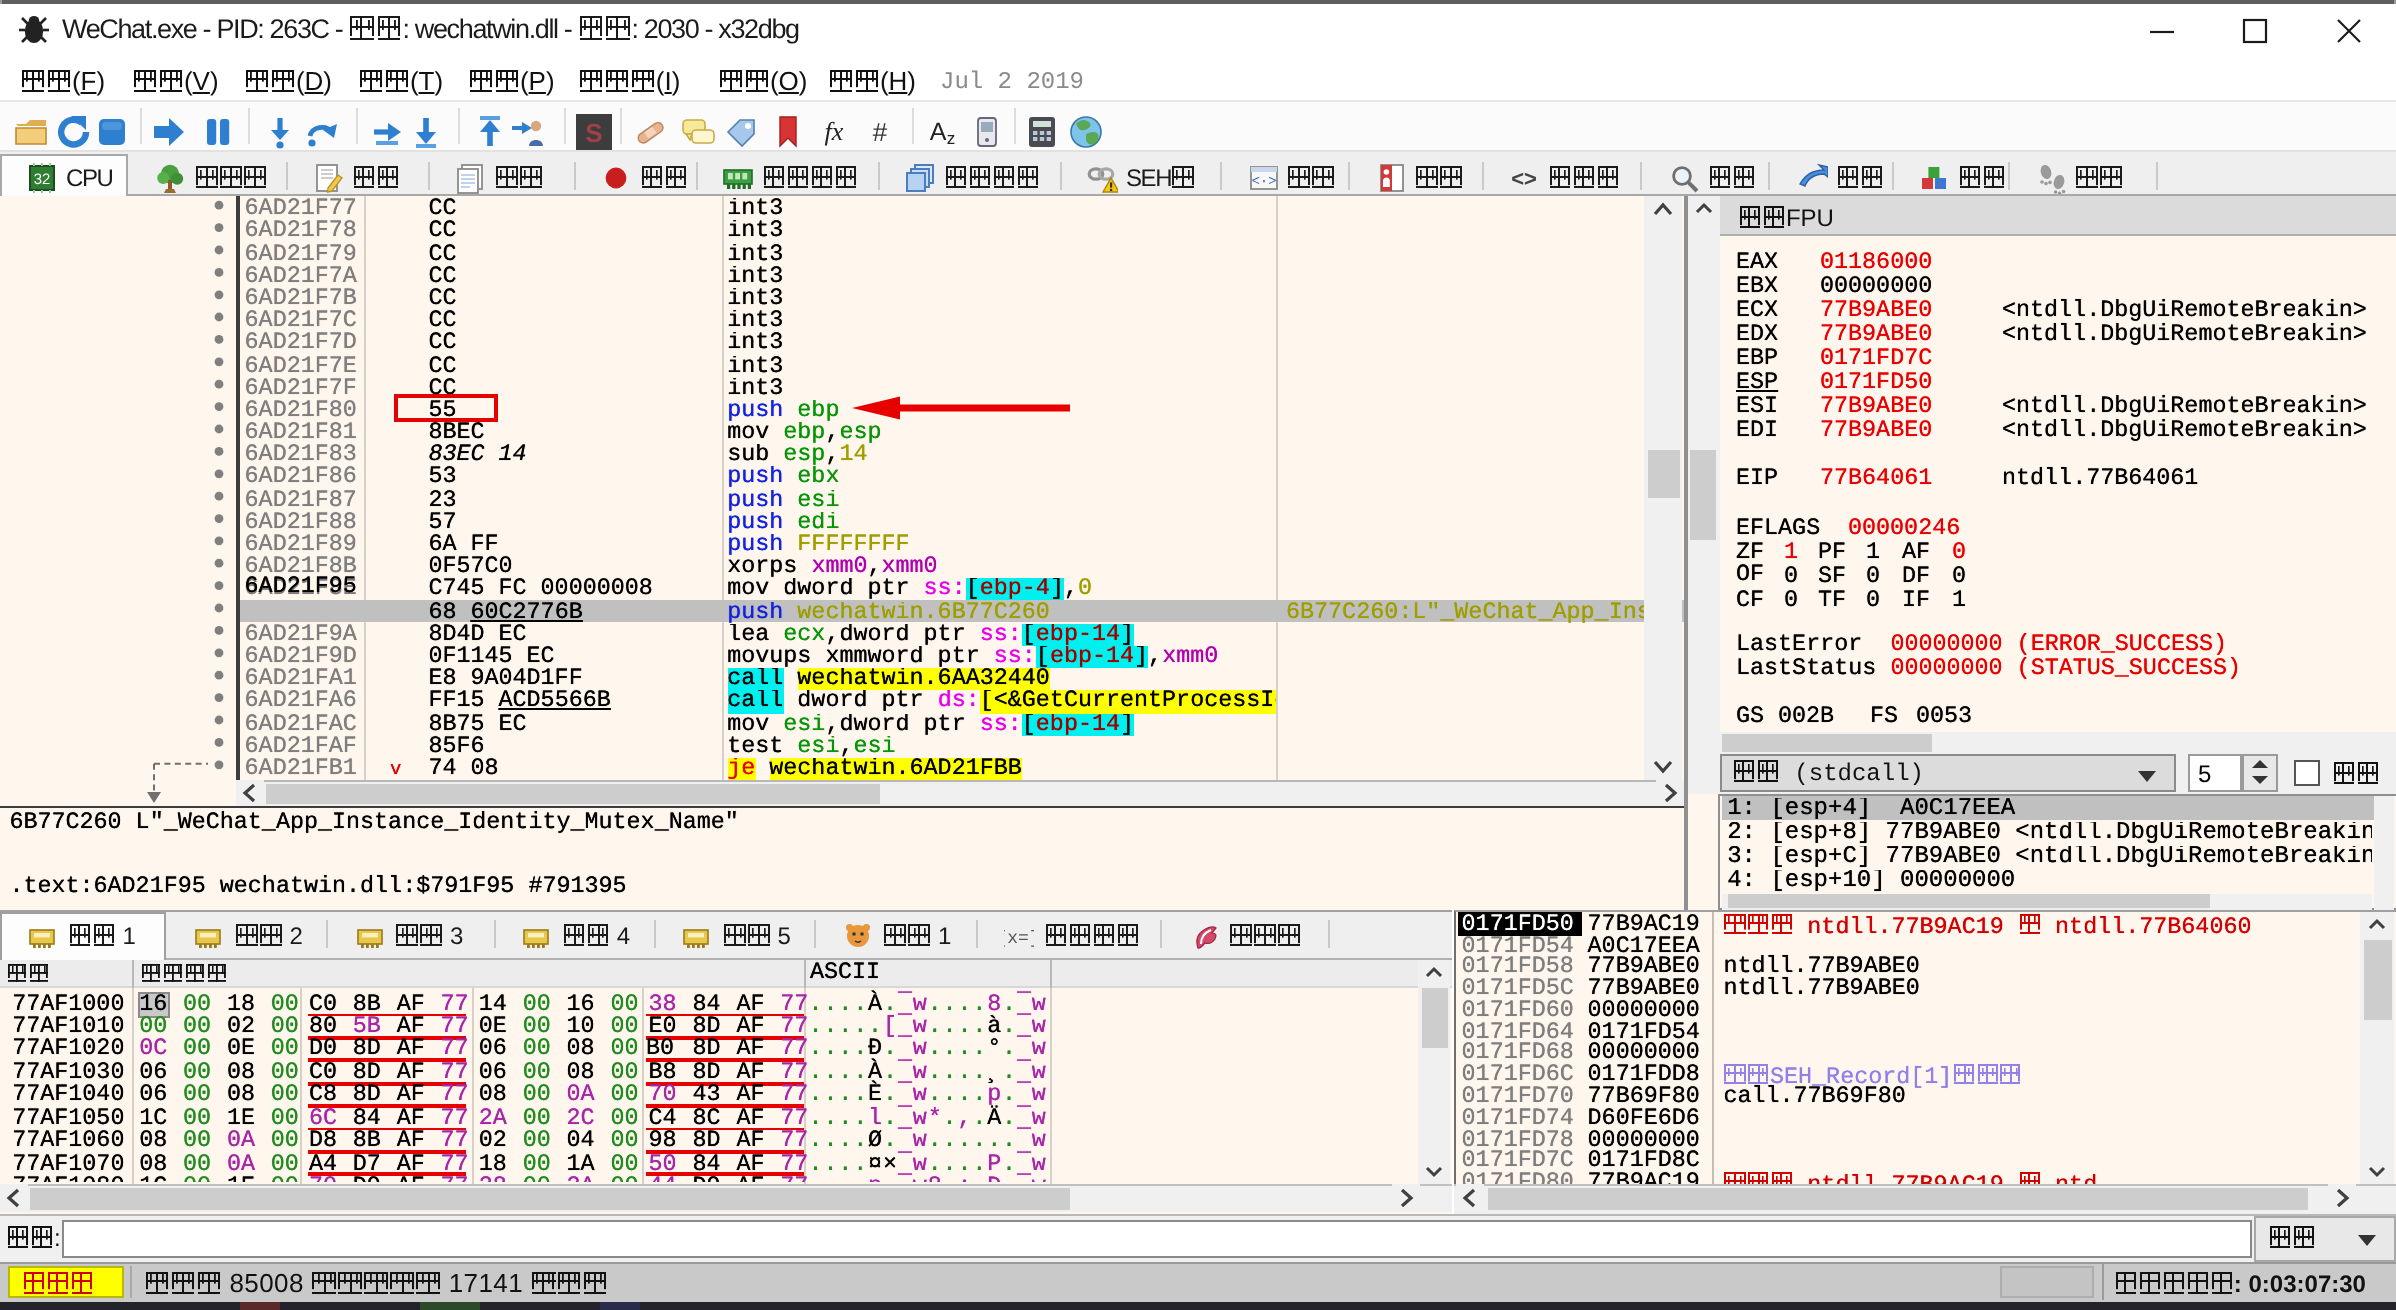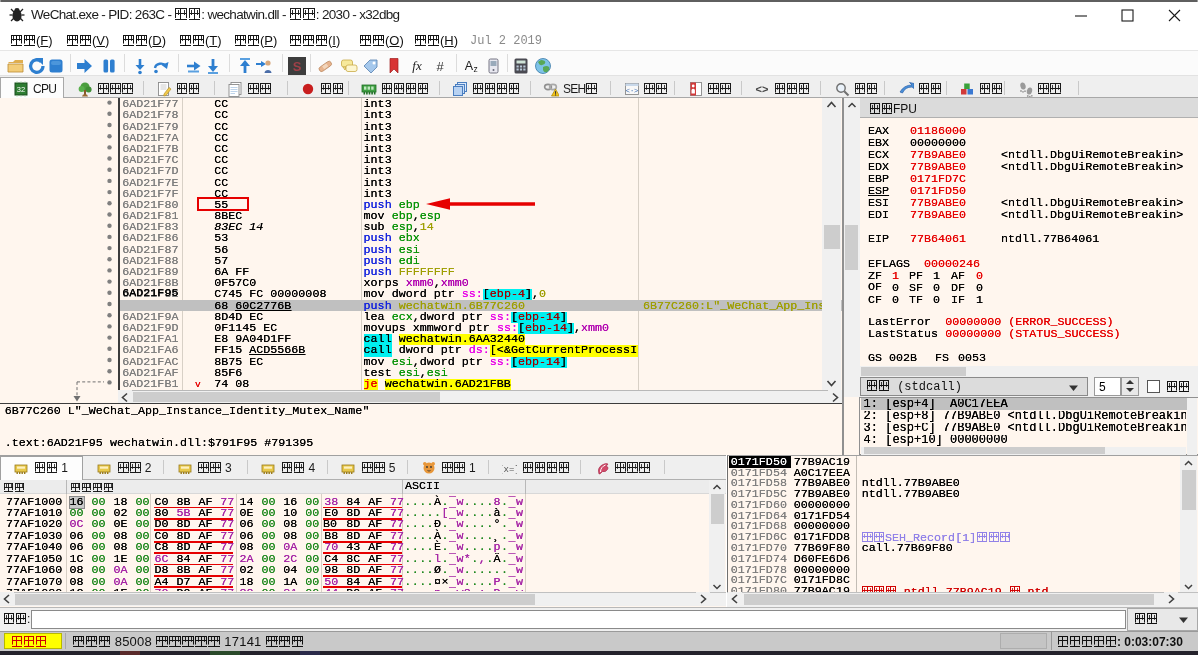--- a/index.html
+++ b/index.html
@@ -384,21 +384,21 @@
 <div class="a mono" style="left:122.3px;top:211.09999999999997px;"><span style="color:#7e7e7e">6AD21F81</span></div>
 <div class="a mono" style="left:214.2px;top:211.09999999999997px;"><span style="color:#000">8BEC</span></div>
 <div class="a mono" style="left:363.6px;top:211.09999999999997px;width:274px;overflow:hidden"><span style="color:#000000">mov</span><span style="color:#000000"> </span><span style="color:#089408">ebp</span><span style="color:#000000">,</span><span style="color:#089408">esp</span></div>
 <div class="a mono" style="left:122.3px;top:222.28999999999996px;"><span style="color:#7e7e7e">6AD21F83</span></div>
 <div class="a mono" style="left:214.2px;top:222.28999999999996px;font-style:italic;"><span style="color:#000">83EC 14</span></div>
 <div class="a mono" style="left:363.6px;top:222.28999999999996px;width:274px;overflow:hidden"><span style="color:#000000">sub</span><span style="color:#000000"> </span><span style="color:#089408">esp</span><span style="color:#000000">,</span><span style="color:#9e9e00">14</span></div>
 <div class="a mono" style="left:122.3px;top:233.48px;"><span style="color:#7e7e7e">6AD21F86</span></div>
 <div class="a mono" style="left:214.2px;top:233.48px;"><span style="color:#000">53</span></div>
 <div class="a mono" style="left:363.6px;top:233.48px;width:274px;overflow:hidden"><span style="color:#1222dd">push</span><span style="color:#000000"> </span><span style="color:#089408">ebx</span></div>
 <div class="a mono" style="left:122.3px;top:244.67px;"><span style="color:#7e7e7e">6AD21F87</span></div>
-<div class="a mono" style="left:214.2px;top:244.67px;"><span style="color:#000">56</span></div>
+<div class="a mono" style="left:214.2px;top:244.67px;"><span style="color:#000">23</span></div>
 <div class="a mono" style="left:363.6px;top:244.67px;width:274px;overflow:hidden"><span style="color:#1222dd">push</span><span style="color:#000000"> </span><span style="color:#089408">esi</span></div>
 <div class="a mono" style="left:122.3px;top:255.85999999999999px;"><span style="color:#7e7e7e">6AD21F88</span></div>
 <div class="a mono" style="left:214.2px;top:255.85999999999999px;"><span style="color:#000">57</span></div>
 <div class="a mono" style="left:363.6px;top:255.85999999999999px;width:274px;overflow:hidden"><span style="color:#1222dd">push</span><span style="color:#000000"> </span><span style="color:#089408">edi</span></div>
 <div class="a mono" style="left:122.3px;top:267.05px;"><span style="color:#7e7e7e">6AD21F89</span></div>
 <div class="a mono" style="left:214.2px;top:267.05px;"><span style="color:#000">6A FF</span></div>
 <div class="a mono" style="left:363.6px;top:267.05px;width:274px;overflow:hidden"><span style="color:#1222dd">push</span><span style="color:#000000"> </span><span style="color:#9e9e00">FFFFFFFF</span></div>
 <div class="a mono" style="left:122.3px;top:278.23999999999995px;"><span style="color:#7e7e7e">6AD21F8B</span></div>
 <div class="a mono" style="left:214.2px;top:278.23999999999995px;"><span style="color:#000">0F57C0</span></div>
 <div class="a mono" style="left:363.6px;top:278.23999999999995px;width:274px;overflow:hidden"><span style="color:#000000">xorps</span><span style="color:#000000"> </span><span style="color:#b000b0">xmm0</span><span style="color:#000000">,</span><span style="color:#b000b0">xmm0</span></div>
@@ -971,20 +971,21 @@
     </svg></div>
 <div class="a scroll" style="left:696px;top:592px;width:14px;height:14px;"><svg width="14" height="14">
       <path d="M5 3 L9.5 7 5 11" stroke="#404040" stroke-width="1.6" fill="none"></path>
     </svg></div>
 <div class="a thumb" style="left:15px;top:593.5px;width:520px;height:11px;"></div>
 <div class="a cream" style="left:727px;top:455px;width:471px;height:152px;border-top:1px solid #a0a0a0;border-left:1px solid #707070"></div>
 <div class="a" style="left:727px;top:456px;width:452px;height:136px;overflow:hidden">
 <div class="a" style="left:2px;top:0.0px;width:62px;height:11.5px;background:#000"></div>
 <div class="a mono" style="left:3.8px;top:0.8px;color:#fff">0171FD50</div>
 <div class="a mono" style="left:66.8px;top:0.8px;color:#000">77B9AC19</div>
+<div class="a mono" style="left:134.7px;top:0.8px;color:#d00000"><b class="g"></b><b class="g"></b><b class="g"></b> ntdll.77B9AC19 <b class="g"></b> ntdll.77B64060</div>
 <div class="a mono" style="left:3.8px;top:11.6px;color:#7e7e7e">0171FD54</div>
 <div class="a mono" style="left:66.8px;top:11.6px;color:#000">A0C17EEA</div>
 <div class="a mono" style="left:3.8px;top:22.3px;color:#7e7e7e">0171FD58</div>
 <div class="a mono" style="left:66.8px;top:22.3px;color:#000">77B9ABE0</div>
 <div class="a mono" style="left:134.7px;top:22.3px;color:#000000">ntdll.77B9ABE0</div>
 <div class="a mono" style="left:3.8px;top:33.1px;color:#7e7e7e">0171FD5C</div>
 <div class="a mono" style="left:66.8px;top:33.1px;color:#000">77B9ABE0</div>
 <div class="a mono" style="left:134.7px;top:33.1px;color:#000000">ntdll.77B9ABE0</div>
 <div class="a mono" style="left:3.8px;top:43.9px;color:#7e7e7e">0171FD60</div>
 <div class="a mono" style="left:66.8px;top:43.9px;color:#000">00000000</div>

